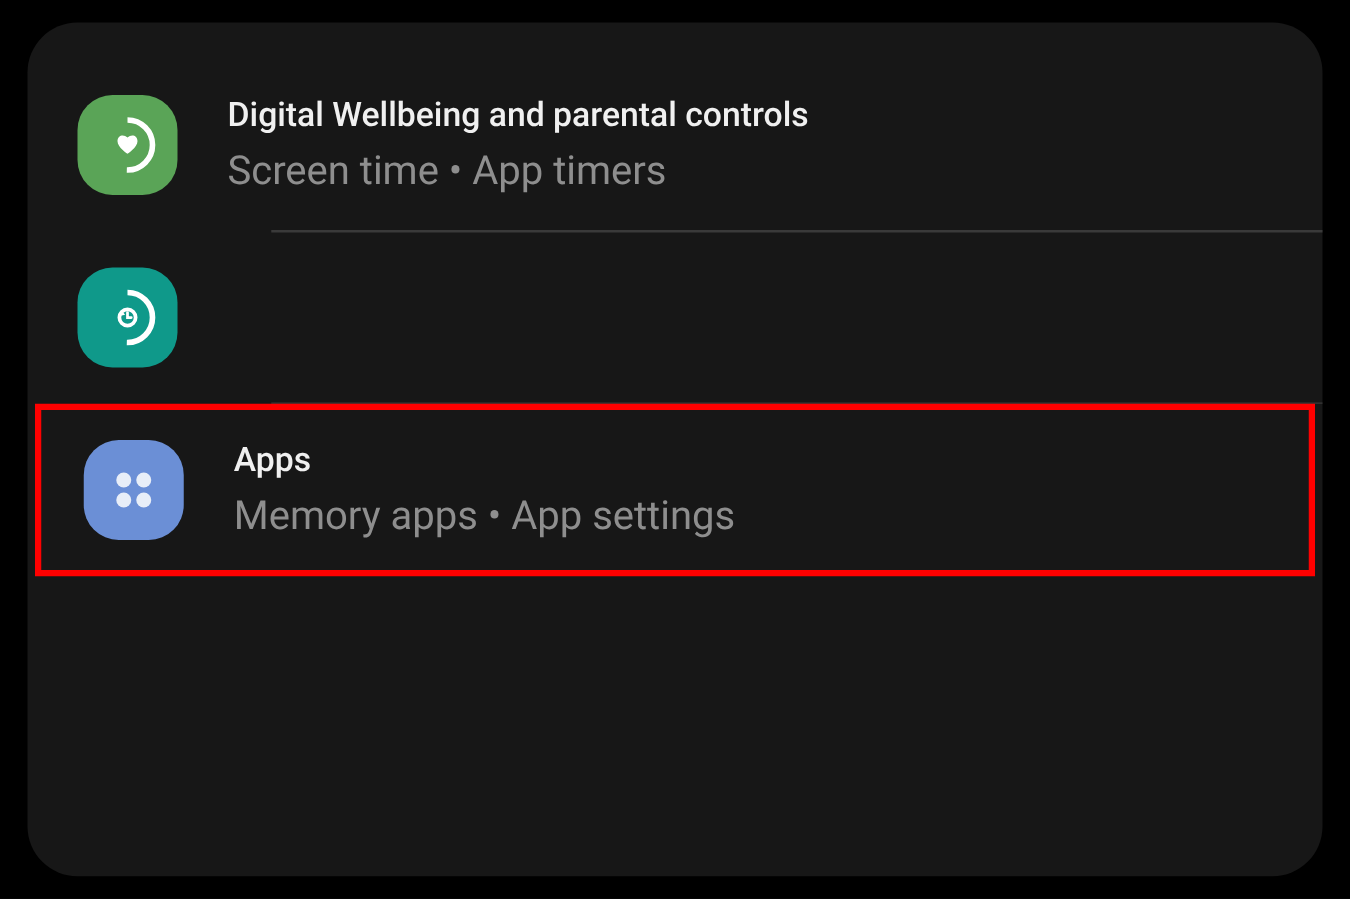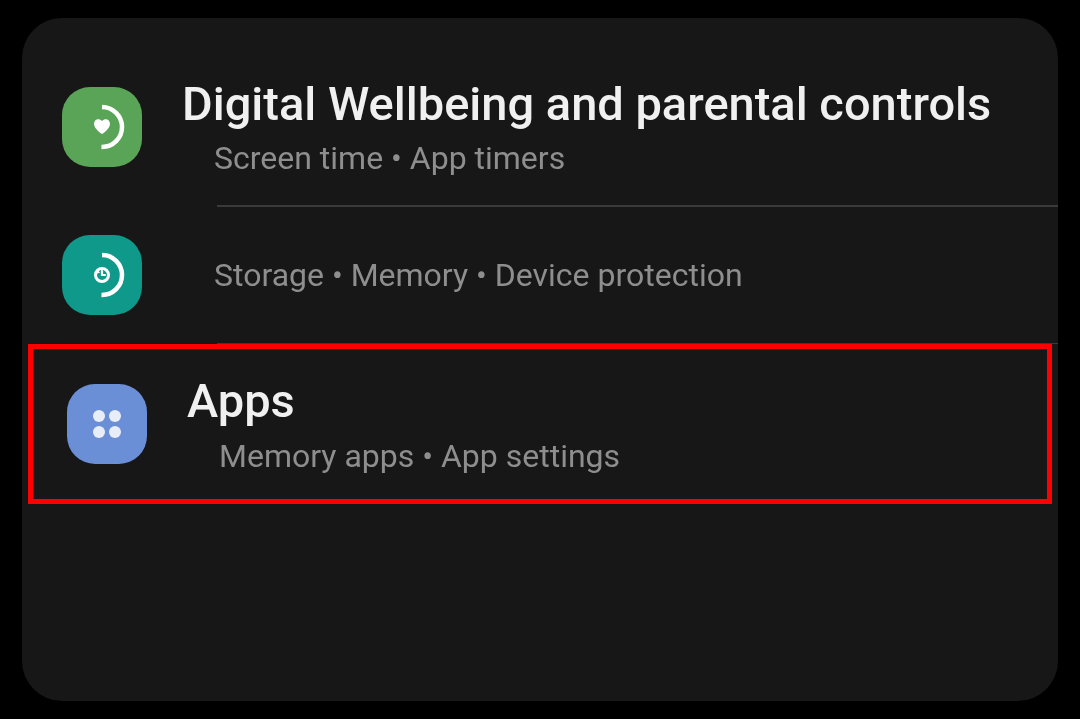--- a/index.html
+++ b/index.html
@@ -40,30 +40,29 @@
     .icon-wrapper svg {
       width: 54px;
       height: 54px;
     }
     .item-text {
       flex: 1;
       min-width: 0;
     }
     .item-title {
       color: #f0f0f0;
-      font-size: 47px;
+      font-size: 27px;
       font-weight: 500;
       line-height: 1.18;
       margin-bottom: 8px;
     }
     .item-subtitle {
       color: #8e8e8e;
       font-size: 32px;
       font-weight: 400;
-      margin-left: 32px;
     }
     .divider {
       height: 1.5px;
       background: #3a3a3a;
       margin: 0 0 0 195px;
     }
     .highlight-box {
       border: 5px solid #ff0000;
       margin: 0 6px;
     }
@@ -98,21 +97,20 @@
   <div class="settings-item">
     <div class="icon-wrapper battery-bg">
       <svg viewBox="0 0 54 54">
         <circle cx="27" cy="27" r="20" fill="none" stroke="#ffffff" stroke-width="4.5" stroke-dasharray="94 126" stroke-dashoffset="31" transform="rotate(-90 27 27)"></circle>
         <circle cx="27" cy="27" r="6.5" fill="none" stroke="#ffffff" stroke-width="3"></circle>
         <path d="M27 23 L27 27 L30 27" fill="none" stroke="#ffffff" stroke-width="2.2" stroke-linecap="round"></path>
         <path d="M23 22 L27 20 L27 24 Z" fill="#ffffff" transform="rotate(-40 27 27)"></path>
       </svg>
     </div>
     <div class="item-text">
-      <div class="item-subtitle">Storage  •  Memory  •  Device protection</div>
     </div>
   </div>
 
   <div class="divider"></div>
 
   <div class="highlight-box">
     <div class="settings-item">
       <div class="icon-wrapper apps-bg">
         <svg viewBox="0 0 54 54">
           <circle cx="19" cy="19" r="6" fill="#e8eef8"></circle>

